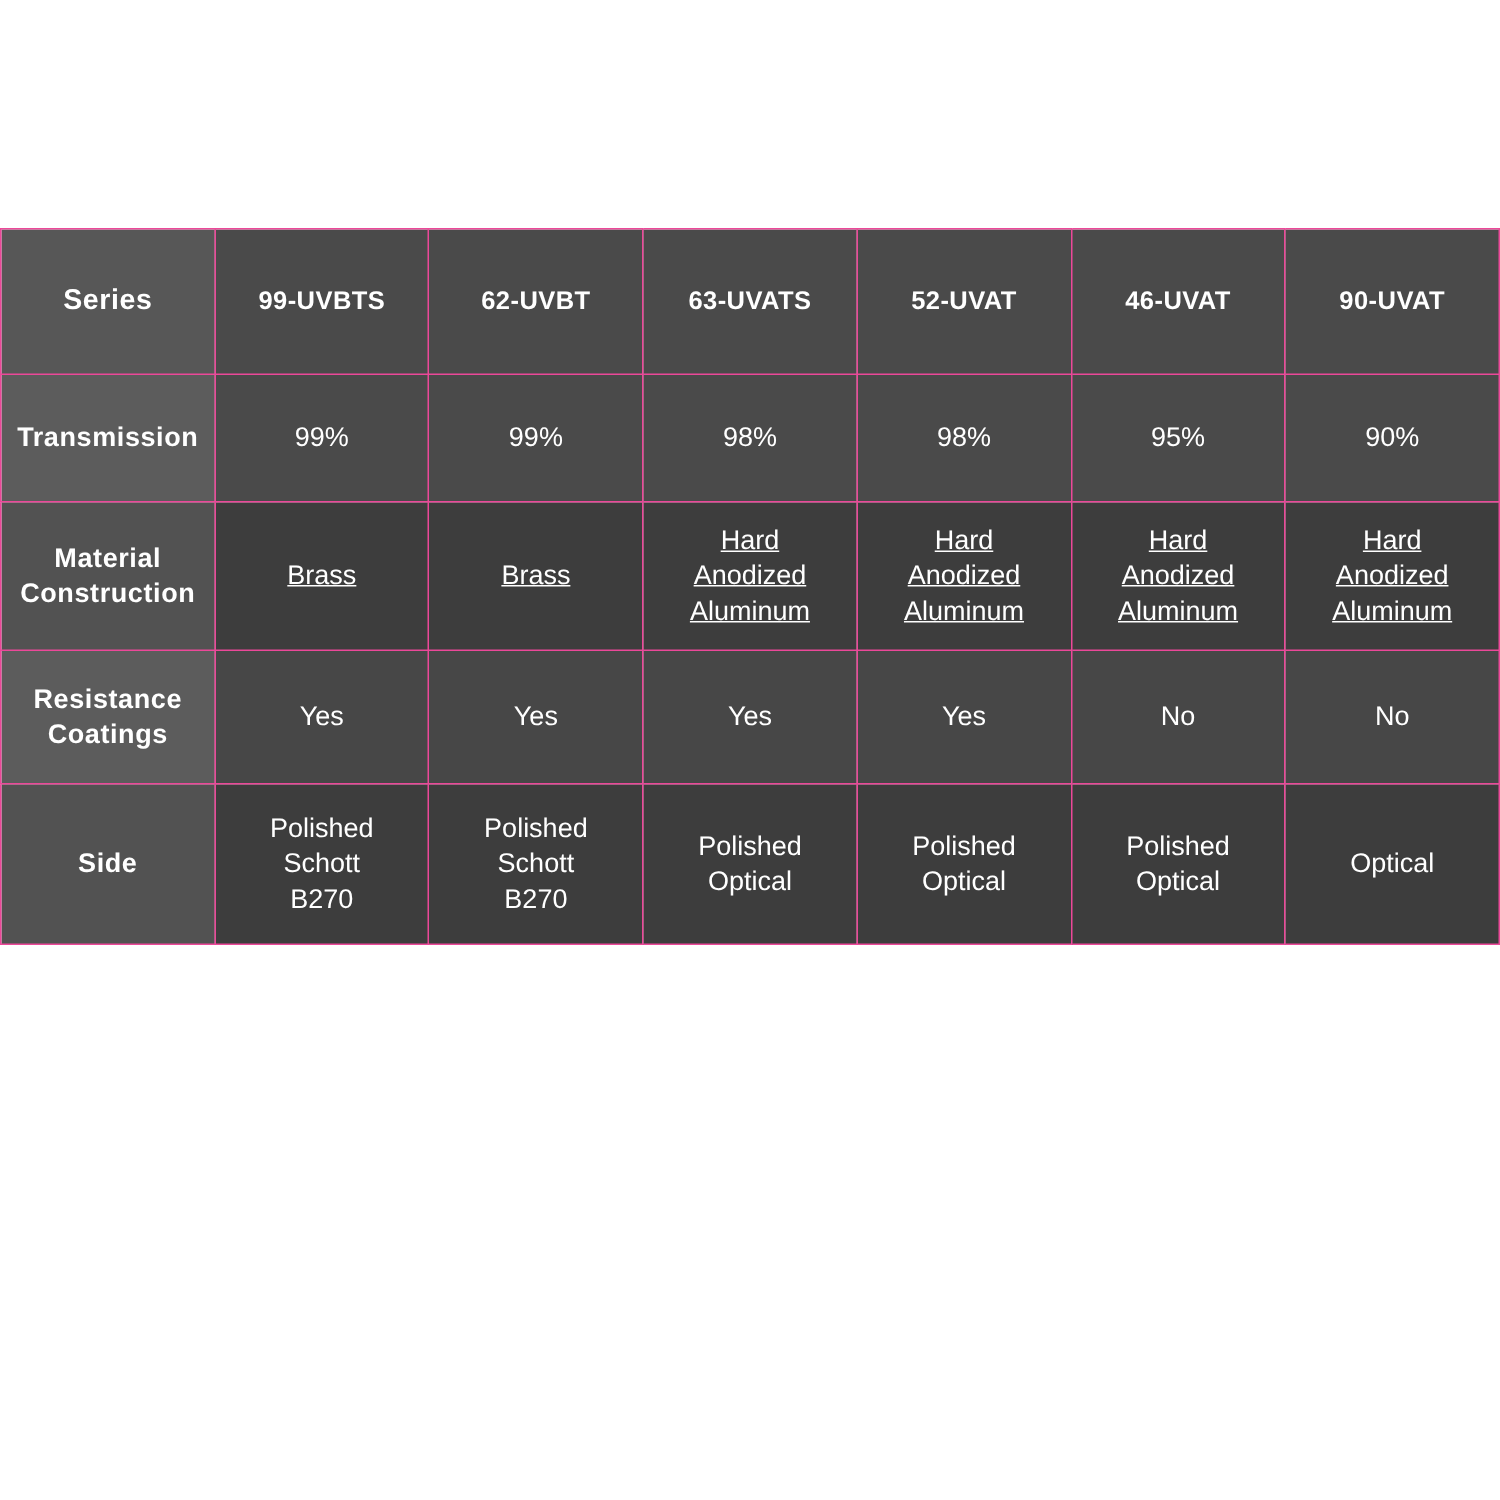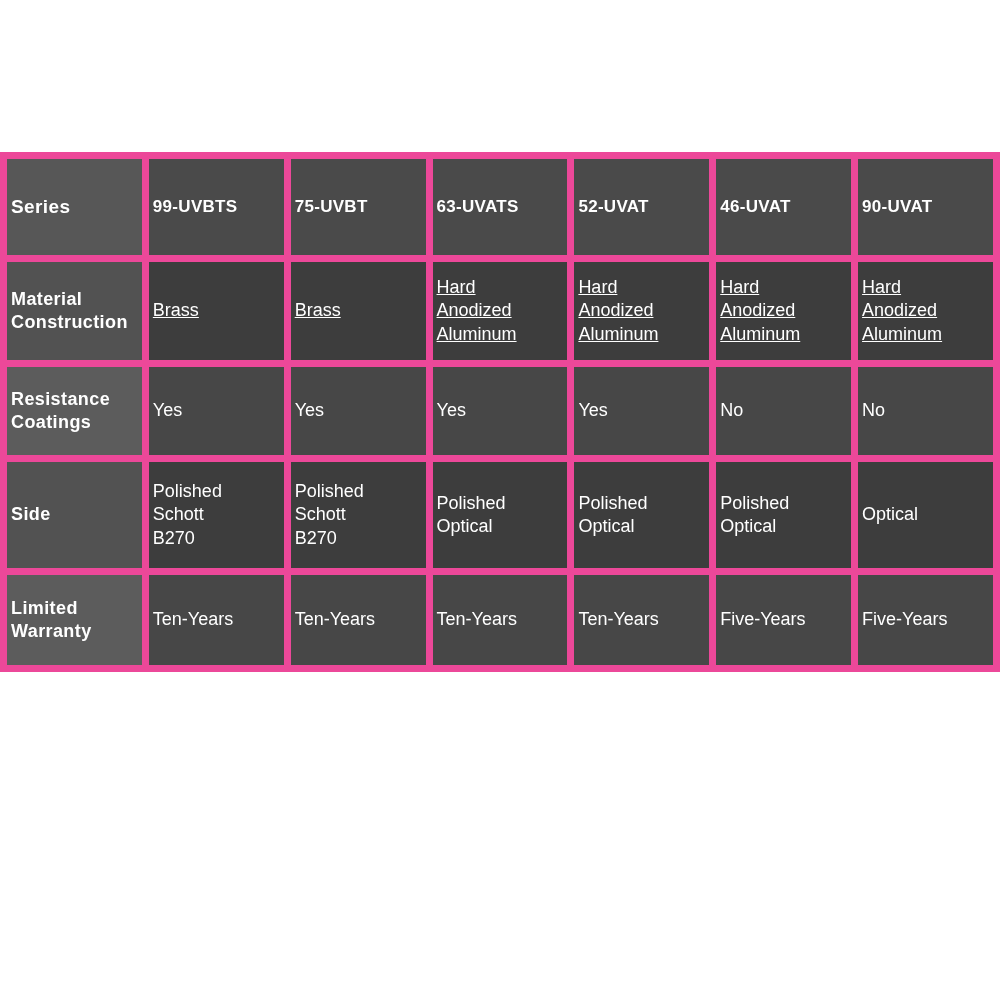--- a/index.html
+++ b/index.html
@@ -27,22 +27,22 @@
   }
 
   table.spec-table {
     border-collapse: collapse;
     width: 1000px;
     table-layout: fixed;
   }
 
   table.spec-table td,
   table.spec-table th {
-    border: 7px solid #ec4899;
-    text-align: left;
+    border: 1px solid #ec4899;
+    text-align: center;
     vertical-align: middle;
     color: #ffffff;
     padding: 6px 4px;
     line-height: 1.28;
   }
 
   
   tr.header-row th.row-label-cell {
     background: #575757;
     font-size: 19px;
@@ -108,29 +108,52 @@
 </head>
 <body>
 
 <div id="page">
   <div id="table-wrap">
     <table class="spec-table">
       <thead>
         <tr class="header-row">
           <th class="row-label-cell">Series</th>
           <th class="series-head">99-UVBTS</th>
-          <th class="series-head">75-UVBT</th>
+          <th class="series-head">62-UVBT</th>
           <th class="series-head">63-UVATS</th>
           <th class="series-head">52-UVAT</th>
           <th class="series-head">46-UVAT</th>
           <th class="series-head">90-UVAT</th>
         </tr>
       </thead>
       <tbody>
 
+        <tr class="r-transmission">
+          <td class="row-label-cell">
+              <span class="cell-text">Transmission</span>
+            </td>
+          <td class="data-cell">
+              <span class="cell-text">99%</span>
+            </td>
+          <td class="data-cell">
+              <span class="cell-text">99%</span>
+            </td>
+          <td class="data-cell">
+              <span class="cell-text">98%</span>
+            </td>
+          <td class="data-cell">
+              <span class="cell-text">98%</span>
+            </td>
+          <td class="data-cell">
+              <span class="cell-text">95%</span>
+            </td>
+          <td class="data-cell">
+              <span class="cell-text">90%</span>
+            </td>
+        </tr>
 
         <tr class="r-material">
           <td class="row-label-cell">
               <span class="cell-text">Material
 Construction</span>
             </td>
           <td class="data-cell">
               <span class="cell-text">Brass</span>
             </td>
           <td class="data-cell">
@@ -209,41 +232,17 @@
             </td>
           <td class="data-cell">
               <span class="cell-text">Polished
 Optical</span>
             </td>
           <td class="data-cell">
               <span class="cell-text">Optical</span>
             </td>
         </tr>
 
-        <tr class="r-warranty">
-          <td class="row-label-cell">
-              <span class="cell-text">Limited
-Warranty</span>
-            </td>
-          <td class="data-cell">
-              <span class="cell-text">Ten-Years</span>
-            </td>
-          <td class="data-cell">
-              <span class="cell-text">Ten-Years</span>
-            </td>
-          <td class="data-cell">
-              <span class="cell-text">Ten-Years</span>
-            </td>
-          <td class="data-cell">
-              <span class="cell-text">Ten-Years</span>
-            </td>
-          <td class="data-cell">
-              <span class="cell-text">Five-Years</span>
-            </td>
-          <td class="data-cell">
-              <span class="cell-text">Five-Years</span>
-            </td>
-        </tr>
 
       </tbody>
     </table>
   </div>
 </div>
 
 </body></html>

